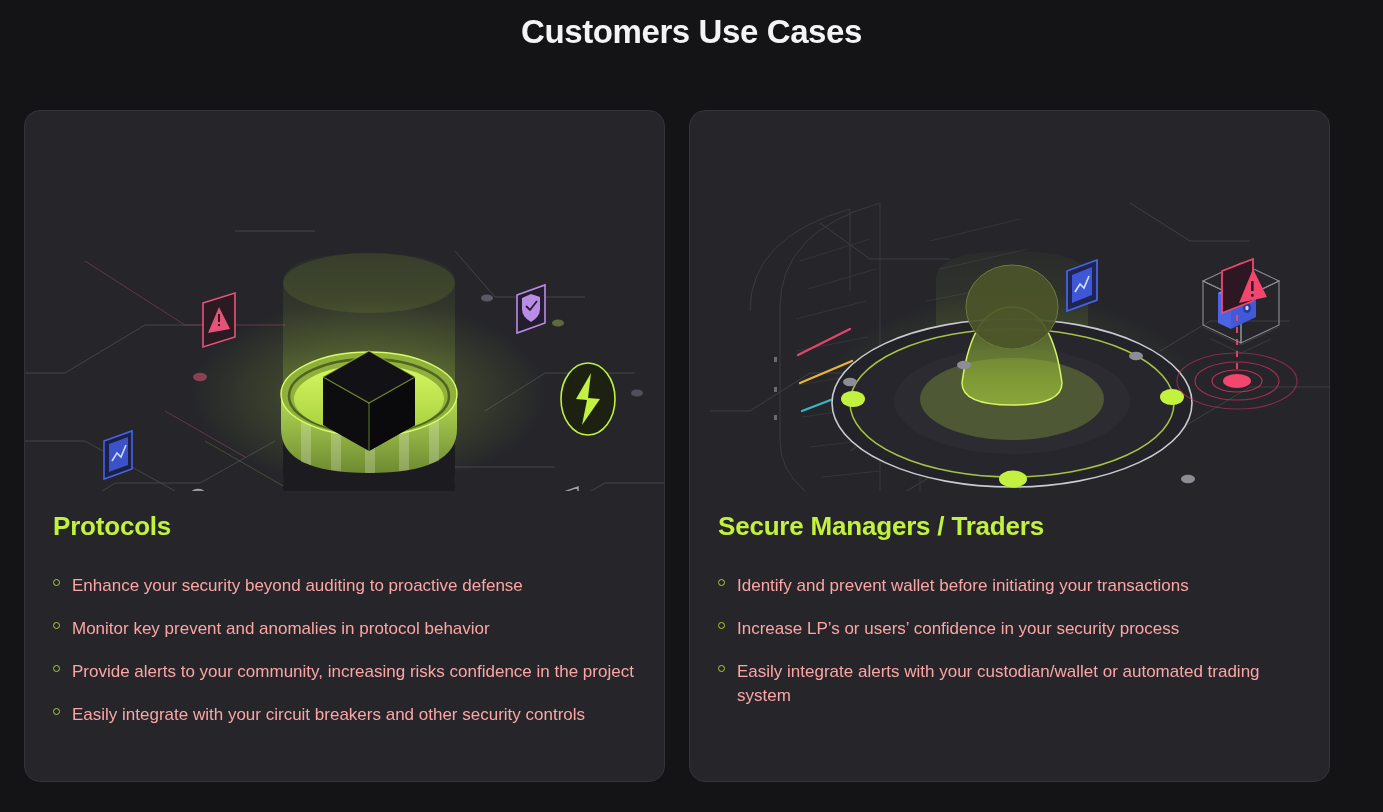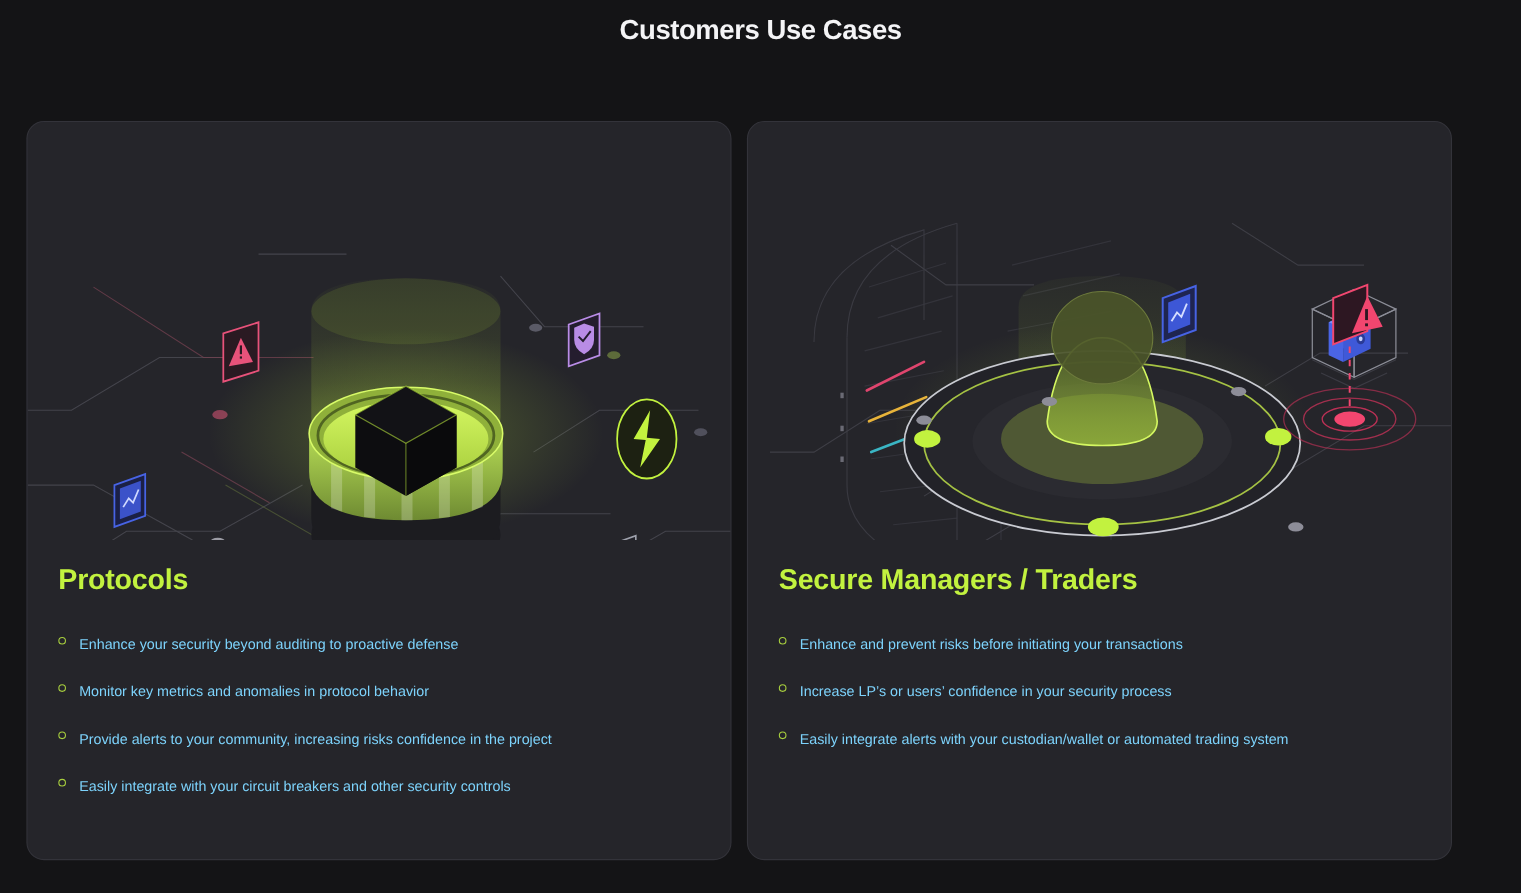--- a/index.html
+++ b/index.html
@@ -7,25 +7,25 @@
     width: 1383px; height: 812px;
     background: #141416;
     font-family: "Liberation Sans", sans-serif;
     overflow: hidden;
   }
   .page { position: relative; width: 1383px; height: 812px; background: #141416; }
 
   .page-title {
     position: absolute; top: 13px; left: 0; width: 1383px;
     text-align: center;
-    font-size: 25px; font-weight: bold; color: #f4f4f6;
+    font-size: 33px; font-weight: bold; color: #f4f4f6;
     letter-spacing: -0.4px;
   }
 
-  .cards { position: absolute; top: 110px; left: 24px; display: flex; gap: 14px; }
+  .cards { position: absolute; top: 110px; left: 24px; display: flex; gap: 24px; }
   .card {
     width: 641px; height: 672px;
     background: #25252a;
     border: 1px solid #33333a;
     border-radius: 16px;
     position: relative;
     overflow: hidden;
   }
 
   
@@ -36,23 +36,23 @@
   .card-body { position: absolute; left: 28px; top: 400px; right: 22px; }
   .card-heading {
     font-size: 26px; font-weight: bold; color: #c2f23f;
     letter-spacing: -0.2px; margin-bottom: 32px;
   }
   ul.bullets { list-style: none; }
   ul.bullets li {
     position: relative;
     padding-left: 19px;
     margin-bottom: 19px;
-    font-size: 13px;
+    font-size: 17px;
     line-height: 24px;
-    color: #7dd3fc;
+    color: #fca5a5;
   }
   ul.bullets li .marker {
     position: absolute; left: 0; top: 5px;
     width: 7px; height: 7px;
     border: 1.4px solid #a8cf3e;
     border-radius: 50%;
   }
 </style>
 </head>
 <body>
@@ -183,21 +183,21 @@
               <rect x="540" y="401" width="3" height="3"></rect>
             </g>
           </g>
         </svg>
       </div>
 
       <div class="card-body">
         <div class="card-heading">Protocols</div>
         <ul class="bullets">
           <li><span class="marker"></span><span>Enhance your security beyond auditing to proactive defense</span></li>
-          <li><span class="marker"></span><span>Monitor key metrics and anomalies in protocol behavior</span></li>
+          <li><span class="marker"></span><span>Monitor key prevent and anomalies in protocol behavior</span></li>
           <li><span class="marker"></span><span>Provide alerts to your community, increasing risks confidence in the project</span></li>
           <li><span class="marker"></span><span>Easily integrate with your circuit breakers and other security controls</span></li>
         </ul>
       </div>
     </div>
 
     <div class="card">
 
       <div class="illus">
         <svg viewBox="0 0 641 380" xmlns="http://www.w3.org/2000/svg">
@@ -342,21 +342,21 @@
               <ellipse cx="547" cy="270" rx="25" ry="11" stroke-width="1.2" opacity="0.85"></ellipse>
             </g>
             <ellipse cx="547" cy="270" rx="14" ry="7" fill="#f2466f"></ellipse>
           </g>
         </svg>
       </div>
 
       <div class="card-body">
         <div class="card-heading">Secure Managers / Traders</div>
         <ul class="bullets">
-          <li><span class="marker"></span><span>Enhance and prevent risks before initiating your transactions</span></li>
+          <li><span class="marker"></span><span>Identify and prevent wallet before initiating your transactions</span></li>
           <li><span class="marker"></span><span>Increase LP’s or users’ confidence in your security process</span></li>
           <li><span class="marker"></span><span>Easily integrate alerts with your custodian/wallet or automated trading system</span></li>
         </ul>
       </div>
     </div>
 
   </div>
 </div>
 
 </body></html>

